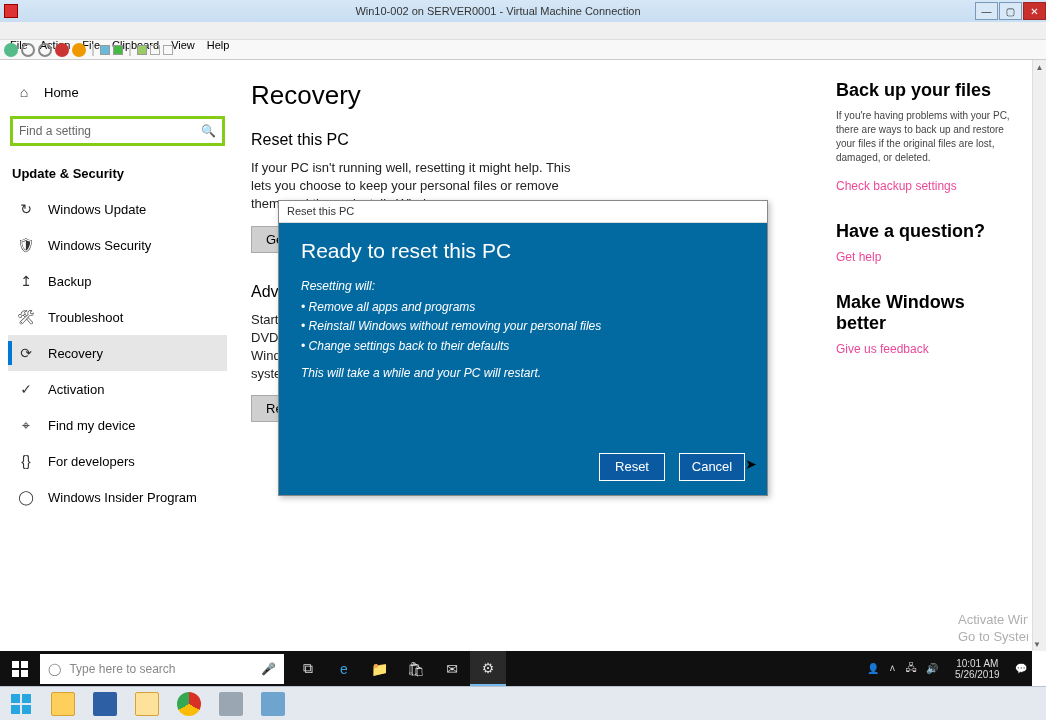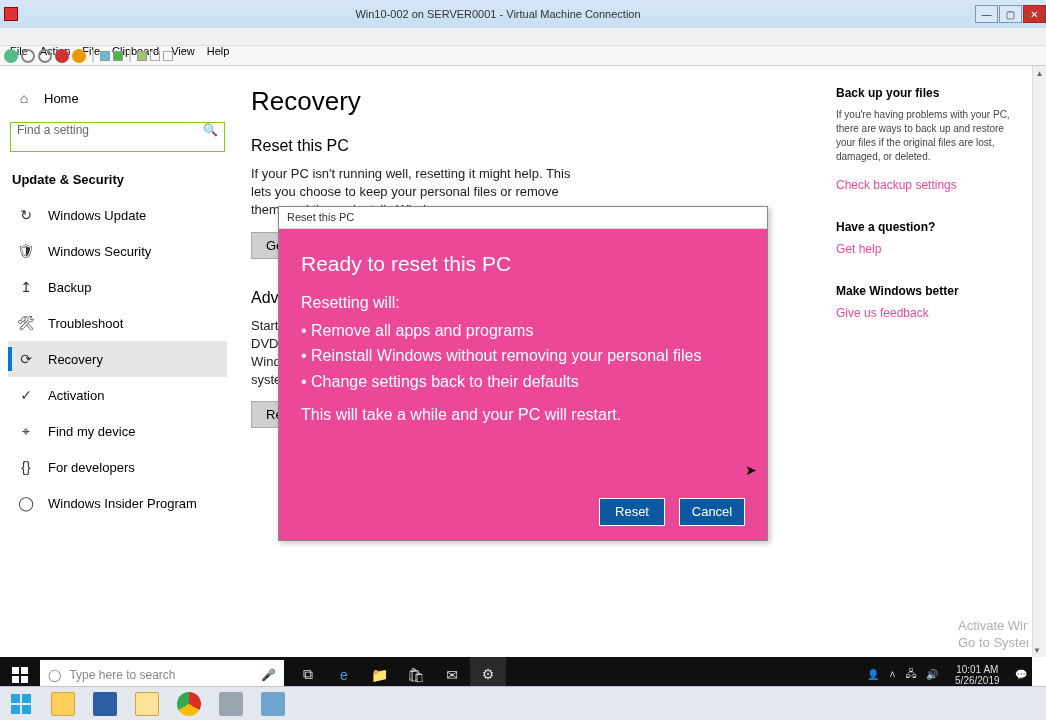--- a/index.html
+++ b/index.html
@@ -1,19 +1,19 @@
 <!DOCTYPE html>
 <html><head>
 <meta charset="utf-8">
 <style>
 * { margin:0; padding:0; box-sizing:border-box; font-family:"Segoe UI",Tahoma,sans-serif; }
 body { width:1046px; height:720px; overflow:hidden; background:#fff; }
 
 
-.vm-title { height:28px; background:linear-gradient(#d6e7f7,#c8def2); display:flex; align-items:center; font-size:11px; color:#333; }
+.vm-title { height:22px; background:linear-gradient(#d6e7f7,#c8def2); display:flex; align-items:center; font-size:11px; color:#333; }
 .vm-title .icon { width:14px; height:14px; margin:0 4px; background:#d33; border:1px solid #900; }
 .vm-title .title-text { flex:1; text-align:center; }
 .vm-title .wbtn { width:23px; height:18px; display:flex; align-items:center; justify-content:center; margin-left:1px; font-size:10px; border:1px solid #7a99b8; background:#d9e8f6; }
 .vm-title .wbtn.close { background:#c9302c; color:#fff; border-color:#a02622; }
 
 .vm-menu { height:18px; background:#f0f0f0; display:flex; align-items:center; font-size:11px; padding-left:4px; border-bottom:1px solid #ddd; }
 .vm-menu span { padding:0 6px; cursor:default;margin-top:28px; }
 
 .vm-toolbar { height:20px; background:#f8f8f8; display:flex; align-items:center; padding-left:4px; gap:3px; border-bottom:1px solid #ccc; }
 .vm-toolbar .tbtn { width:14px; height:14px; display:inline-block; }
@@ -24,47 +24,47 @@
 
 
 .guest { position:relative; width:1046px; height:660px; background:#fff; }
 .settings { position:absolute; inset:0; background:#fff; display:flex; }
 .scrollbar-r { position:absolute; right:0; top:0; bottom:35px; width:14px; background:#f0f0f0; border-left:1px solid #ddd; }
 .scrollbar-r .arrow { height:14px; display:flex; align-items:center; justify-content:center; font-size:8px; color:#666;}
 
 
 .sidebar { width:235px; padding:18px 8px 8px 8px; }
 .home-row { display:flex; align-items:center; gap:12px; padding:6px 8px; font-size:13px; }
-.search-box { margin:10px 2px 14px 2px; height:30px; border:1px solid #84cc16; display:flex; align-items:flex-start; padding:0 6px; font-size:12px; color:#666; }
+.search-box { margin:10px 2px 14px 2px; height:30px; border:3px solid #84cc16; display:flex; align-items:center; padding:0 6px; font-size:12px; color:#666; }
 .search-box .mag { margin-left:auto; font-size:12px; color:#666;}
 .cat-title { font-size:13px; font-weight:600; padding:6px 4px 10px 4px; }
 .nav-item { display:flex; align-items:center; gap:14px; padding:10px 10px; font-size:13px; cursor:default; }
 .nav-item.selected { background:#e6e6e6; position:relative; }
 .nav-item.selected::before { content:""; position:absolute; left:0; top:6px; bottom:6px; width:4px; background:#0078d7; }
 .nav-icon { width:16px; height:16px; display:flex; align-items:center; justify-content:center; font-size:14px; color:#333; }
 
 
 .main { flex:1; padding:20px 20px 20px 16px; position:relative; display:flex; }
 .main-left { width:580px; }
 .main-right { margin-left:auto; width:190px; padding-right:10px; }
 .page-title { font-size:26px; font-weight:400; margin-bottom:20px; }
 .sec-title { font-size:16px; font-weight:400; margin:4px 0 10px 0; }
 .body-text { font-size:13px; line-height:1.4; color:#222; margin-bottom:12px; max-width:330px;}
 .btn-grey { display:inline-block; background:#cfcfcf; border:1px solid #aaa; padding:5px 14px; font-size:13px; margin-bottom:26px;}
 
-.side-h { font-size:12px; font-weight:600; margin-bottom:8px; }
+.side-h { font-size:18px; font-weight:600; margin-bottom:8px; }
 .side-p { font-size:10px; color:#444; line-height:1.4; margin-bottom:14px; }
 .side-link { font-size:12px; color:#ec4899; margin-bottom:28px; display:block; }
 
 
 .dlg { position:absolute; left:278px; top:140px; width:490px; background:#fff; border:1px solid #888; box-shadow:2px 2px 6px rgba(0,0,0,.25); }
 .dlg-title { height:22px; font-size:11px; padding:4px 8px; color:#333; background:#fff; border-bottom:1px solid #ddd;}
-.dlg-body { background:#ec4899; color:#fff; padding:23px 22px 14px 22px; }
+.dlg-body { background:#0369a1; color:#fff; padding:16px 22px 14px 22px; }
 .dlg-h { font-size:21px; font-weight:300; margin-bottom:14px; }
-.dlg-p { font-size:16px; line-height:1.6; }
+.dlg-p { font-size:12px; line-height:1.6;font-style:italic; }
 .dlg-p ul { list-style:none; margin-top:2px; margin-bottom:8px;}
 .dlg-p li::before { content:"• "; }
 .dlg-btns { display:flex; justify-content:flex-end; gap:14px; margin-top:70px; }
 .dlg-btn { width:66px; height:28px; background:#0b5aa1; border:1px solid #fff; color:#fff; font-size:13px; display:flex; align-items:center; justify-content:center; cursor:default;}
 
 
 .cursor { position:absolute; left:466px; top:255px; font-size:14px; color:#000; pointer-events:none;}
 
 
 .taskbar-g { position:absolute; left:0; right:14px; bottom:0; height:35px; background:#101010; display:flex; align-items:center; color:#fff; }

